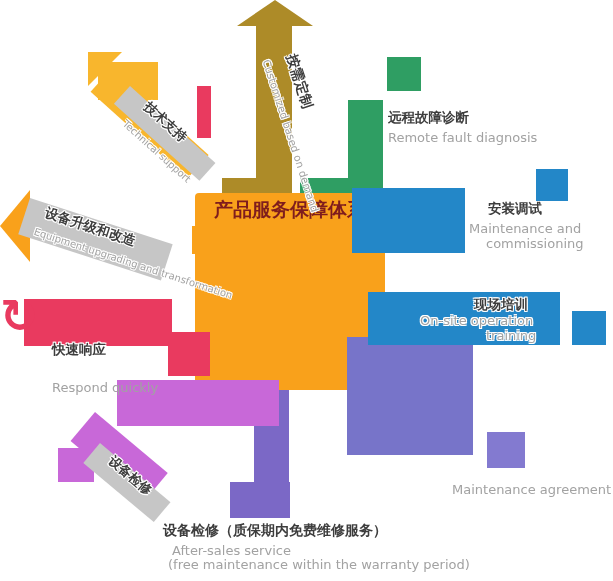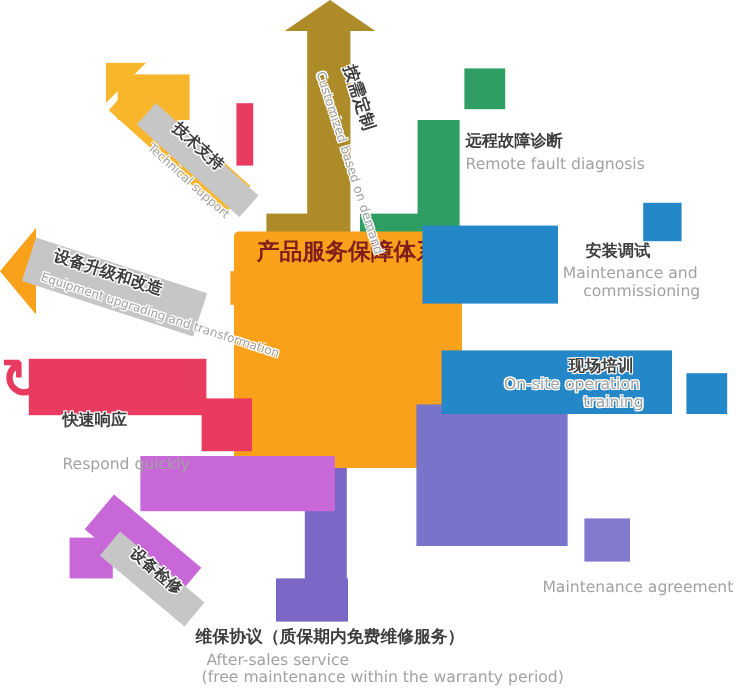--- a/index.html
+++ b/index.html
@@ -72,21 +72,21 @@
   <div class="en" style="left:52px;top:380px;text-align:right;">Respond quickly</div>
 
   <div class="shape c-orchid z6" style="left:117px;top:380px;width:162px;height:46px;"></div>
   <div class="shape c-orchid r40 z3" style="left:95px;top:412px;width:95px;height:38px;"></div>
   <div class="shape c-orchid z3" style="left:58px;top:448px;width:36px;height:34px;"></div>
   <div class="shape c-gray r40 z4" style="left:100px;top:443px;width:92px;height:26px;"></div>
   <div class="lbl halo r40" style="left:116px;top:452px;font-size:13px;">设备检修</div>
 
   <div class="shape c-purple z3" style="left:254px;top:388px;width:35px;height:126px;"></div>
   <div class="shape c-purple z3" style="left:230px;top:482px;width:60px;height:36px;"></div>
-  <div class="lbl" style="left:163px;top:522px;font-size:14px;">维保协议（质保期内免费维修服务）</div>
+  <div class="lbl" style="left:163px;top:522px;font-size:14px;">设备检修（质保期内免费维修服务）</div>
   <div class="en" style="left:172px;top:543px;">After-sales service</div>
   <div class="en" style="left:168px;top:557px;">(free maintenance within the warranty period)</div>
 
   <div class="shape c-slate z6" style="left:347px;top:337px;width:126px;height:118px;"></div>
   <div class="shape c-slate2 z3" style="left:487px;top:432px;width:38px;height:36px;"></div>
   <div class="en" style="left:452px;top:482px;">Maintenance agreement</div>
 
   <div class="shape c-blue z6" style="left:368px;top:292px;width:192px;height:53px;"></div>
   <div class="shape c-blue z3" style="left:572px;top:311px;width:34px;height:34px;"></div>
   <div class="lbl halo" style="left:474px;top:296px;">现场培训</div>

